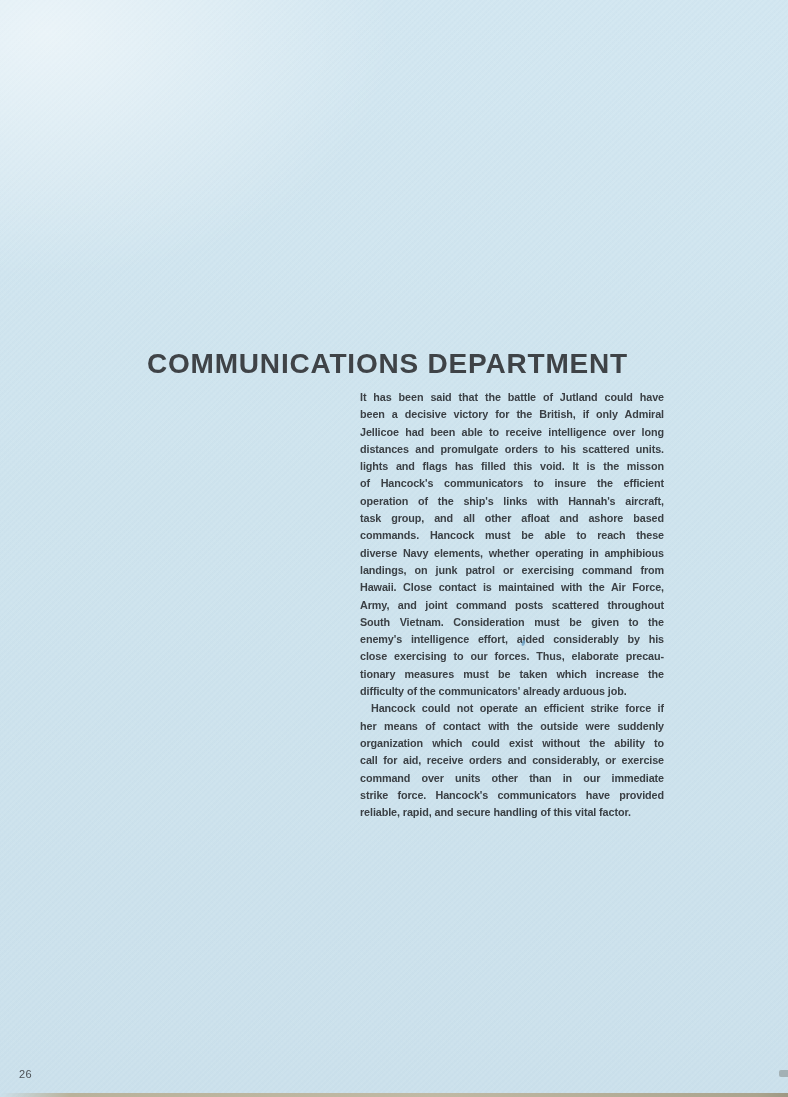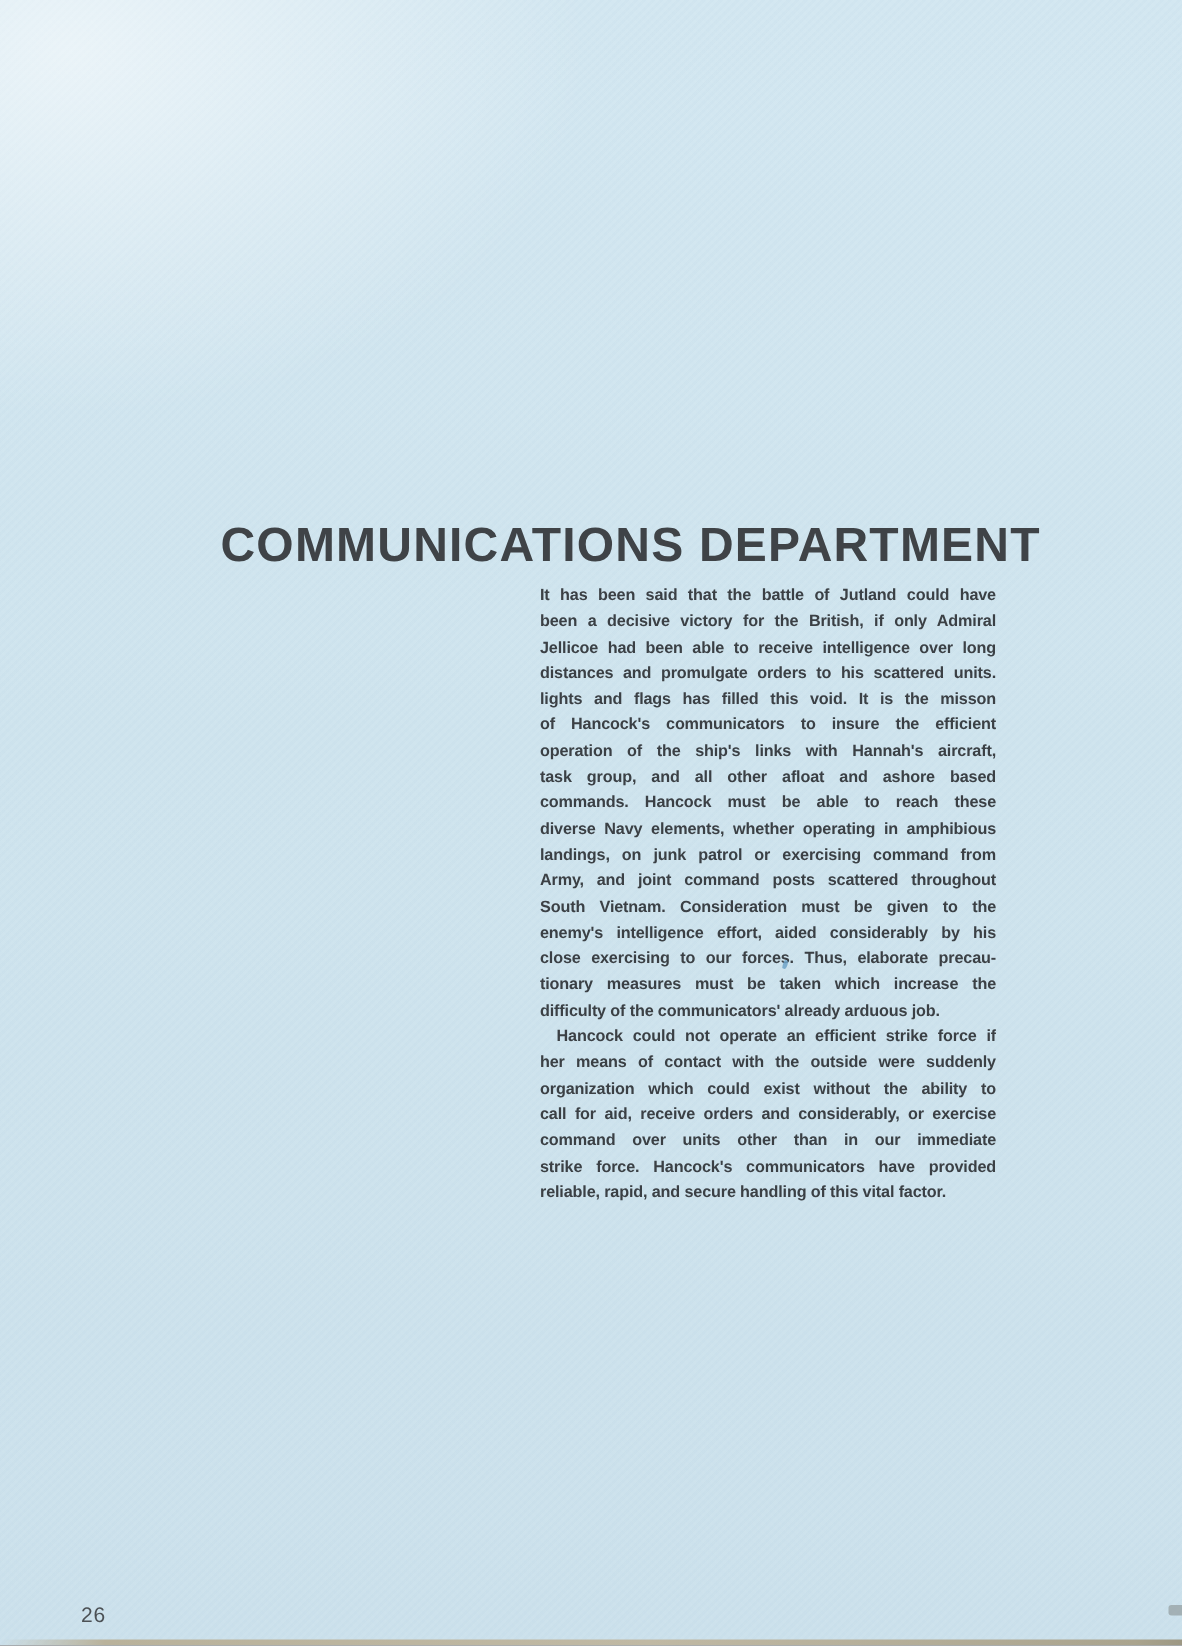--- a/index.html
+++ b/index.html
@@ -18,21 +18,21 @@
       repeating-linear-gradient(45deg, rgba(255,255,255,0.025) 0 2px, rgba(0,0,0,0) 2px 4px),
       repeating-linear-gradient(-45deg, rgba(120,160,190,0.03) 0 2px, rgba(0,0,0,0) 2px 4px),
       linear-gradient(180deg, #d3e7f1 0%, #cfe4ee 45%, #cce1ec 100%);
     font-family: "Liberation Sans", "DejaVu Sans", sans-serif;
   }
   .title {
     position: absolute;
     left: 147px;
     top: 348px;
     margin: 0;
-    font-size: 32px;
+    font-size: 28px;
     line-height: 31px;
     font-weight: bold;
     letter-spacing: 0.8px;
     color: #3f4347;
     white-space: nowrap;
   }
   .body-col {
     position: absolute;
     left: 360px;
     top: 389px;
@@ -53,24 +53,23 @@
   .line.end {
     text-align-last: left;
   }
   .line.indent {
     text-indent: 11px;
   }
   .page-number {
     position: absolute;
     left: 19px;
     top: 1068px;
-    font-size: 14px;
+    font-size: 11px;
     color: #4c5155;
     letter-spacing: 0.5px;
-    margin-left: 35px;
   }
   .ink-speck {
     position: absolute;
     left: 522px;
     top: 640px;
     width: 3px;
     height: 6px;
     border-radius: 40% 60% 60% 40%;
     transform: rotate(18deg);
     background: #6fa3c8;
@@ -114,20 +113,21 @@
       <div class="line">been a decisive victory for the British, if only Admiral</div>
       <div class="line">Jellicoe had been able to receive intelligence over long</div>
       <div class="line">distances and promulgate orders to his scattered units.</div>
       <div class="line">lights and flags has filled this void. It is the misson</div>
       <div class="line">of Hancock's communicators to insure the efficient</div>
       <div class="line">operation of the ship's links with Hannah's aircraft,</div>
       <div class="line">task group, and all other afloat and ashore based</div>
       <div class="line">commands. Hancock must be able to reach these</div>
       <div class="line">diverse Navy elements, whether operating in amphibious</div>
       <div class="line">landings, on junk patrol or exercising command from</div>
+      <div class="line">Hawaii. Close contact is maintained with the Air Force,</div>
       <div class="line">Army, and joint command posts scattered throughout</div>
       <div class="line">South Vietnam. Consideration must be given to the</div>
       <div class="line">enemy's intelligence effort, aided considerably by his</div>
       <div class="line">close exercising to our forces. Thus, elaborate precau-</div>
       <div class="line">tionary measures must be taken which increase the</div>
       <div class="line end">difficulty of the communicators' already arduous job.</div>
     </div>
     <div class="para">
       <div class="line indent">Hancock could not operate an efficient strike force if</div>
       <div class="line">her means of contact with the outside were suddenly</div>

